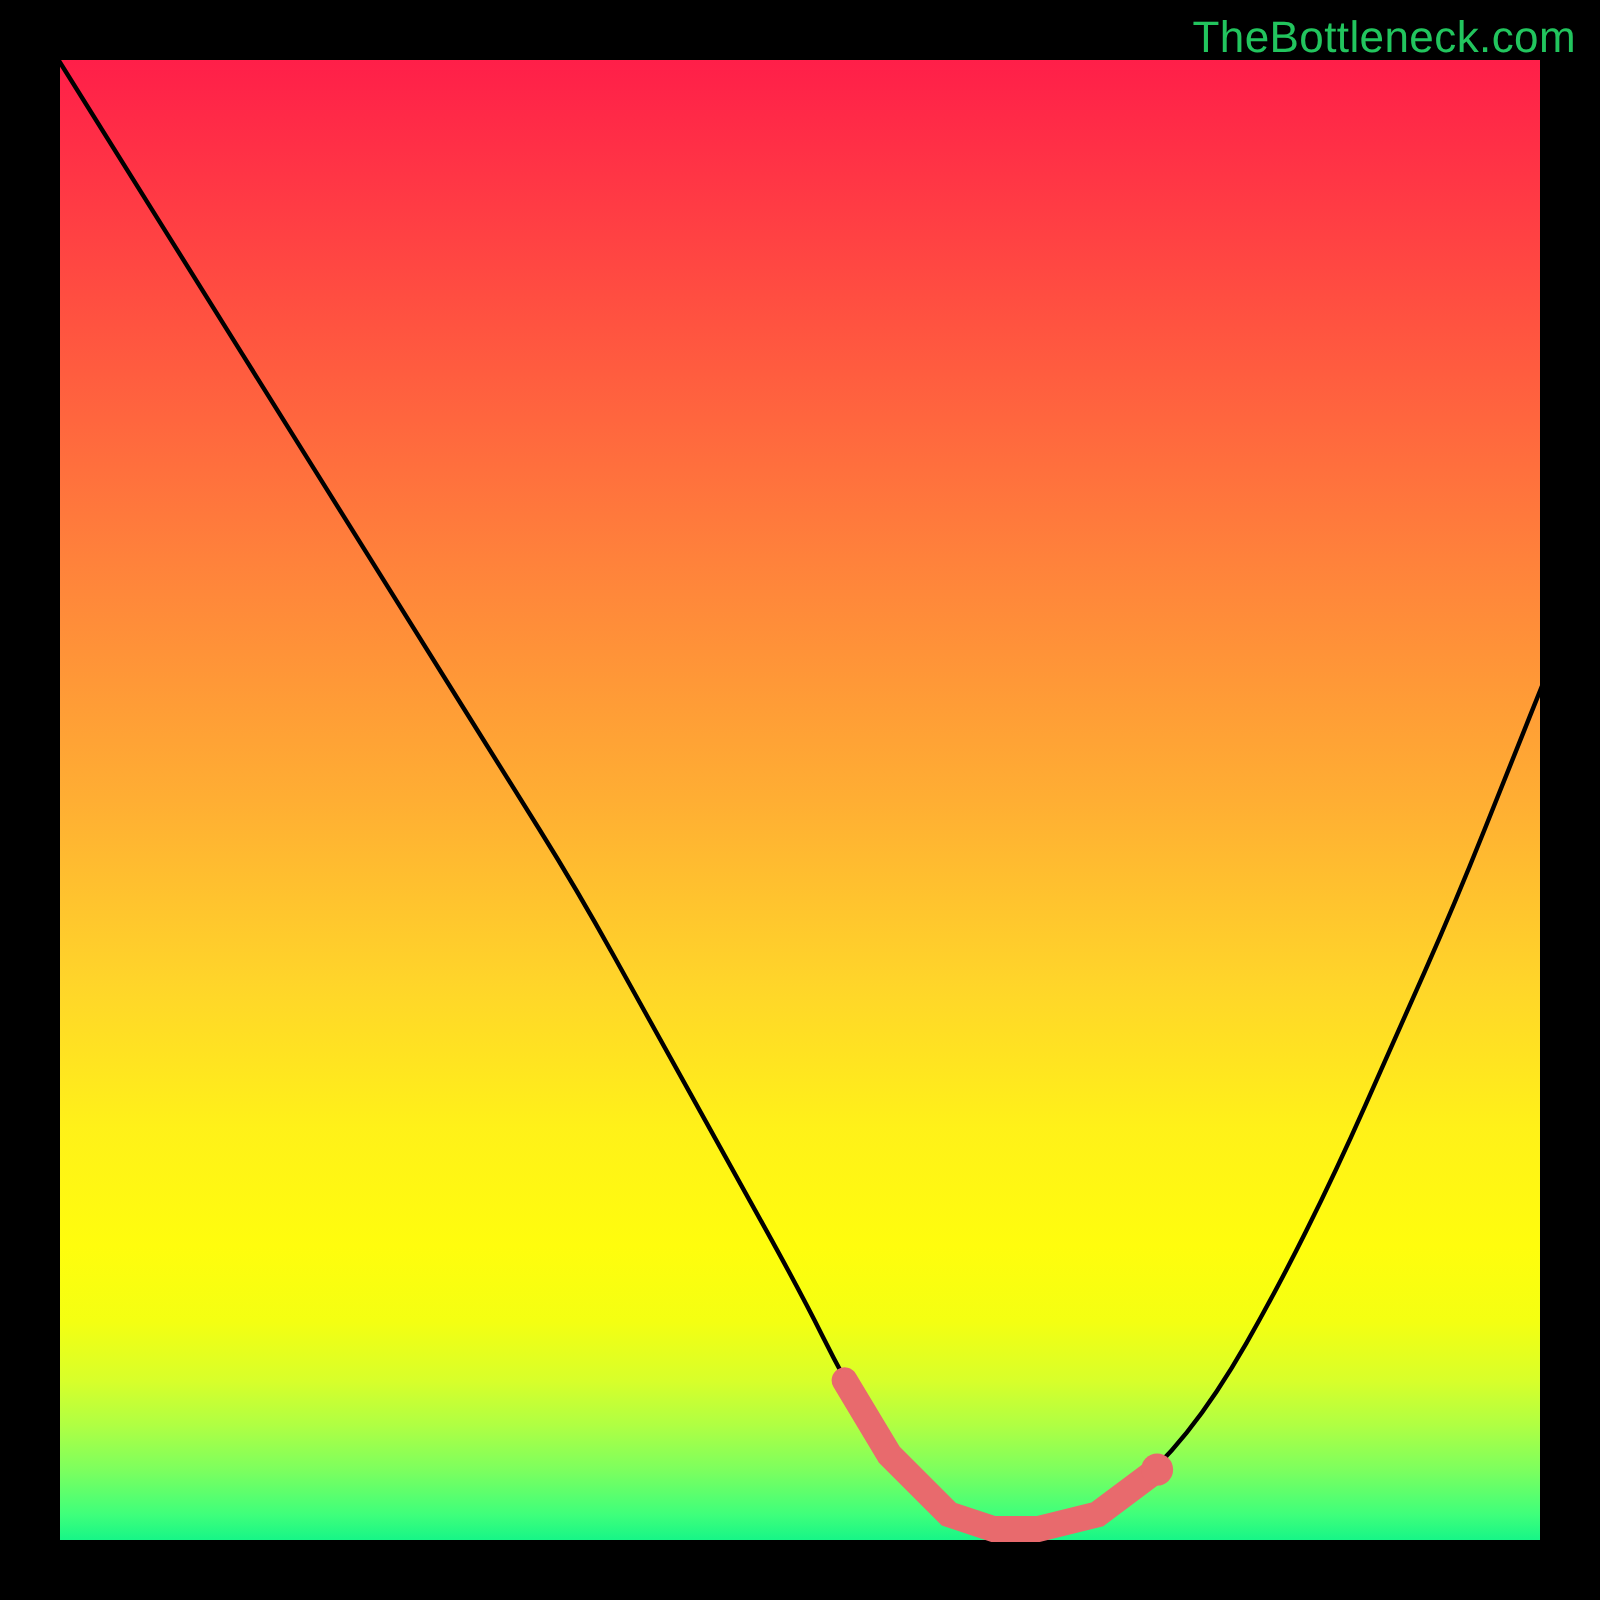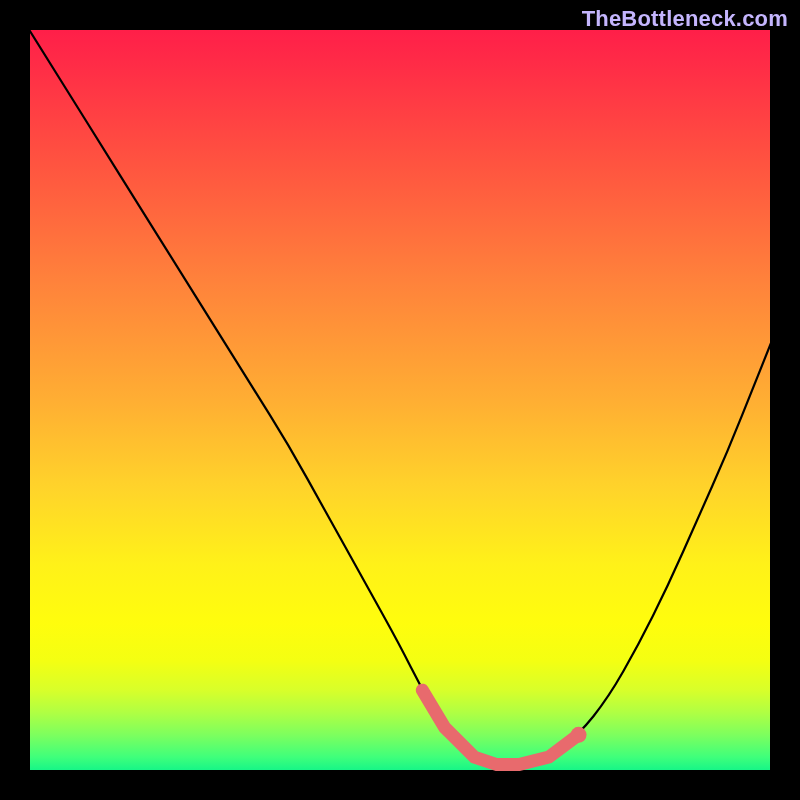--- a/index.html
+++ b/index.html
@@ -14,23 +14,23 @@
   .outer {
     width: 800px;
     height: 800px;
     position: relative;
     background: #000;
   }
   .attribution {
     position: absolute;
     top: 6px;
     right: 12px;
-    color: #c4b5fd;
+    color: #22c55e;
     font-size: 22px;
-    font-weight: 700;
+    font-weight: 400;
     letter-spacing: 0.2px;
     z-index: 6;
   }
   .plot-area {
     position: absolute;
     left: 28px;
     top: 28px;
     width: 744px;
     height: 744px;
   }

